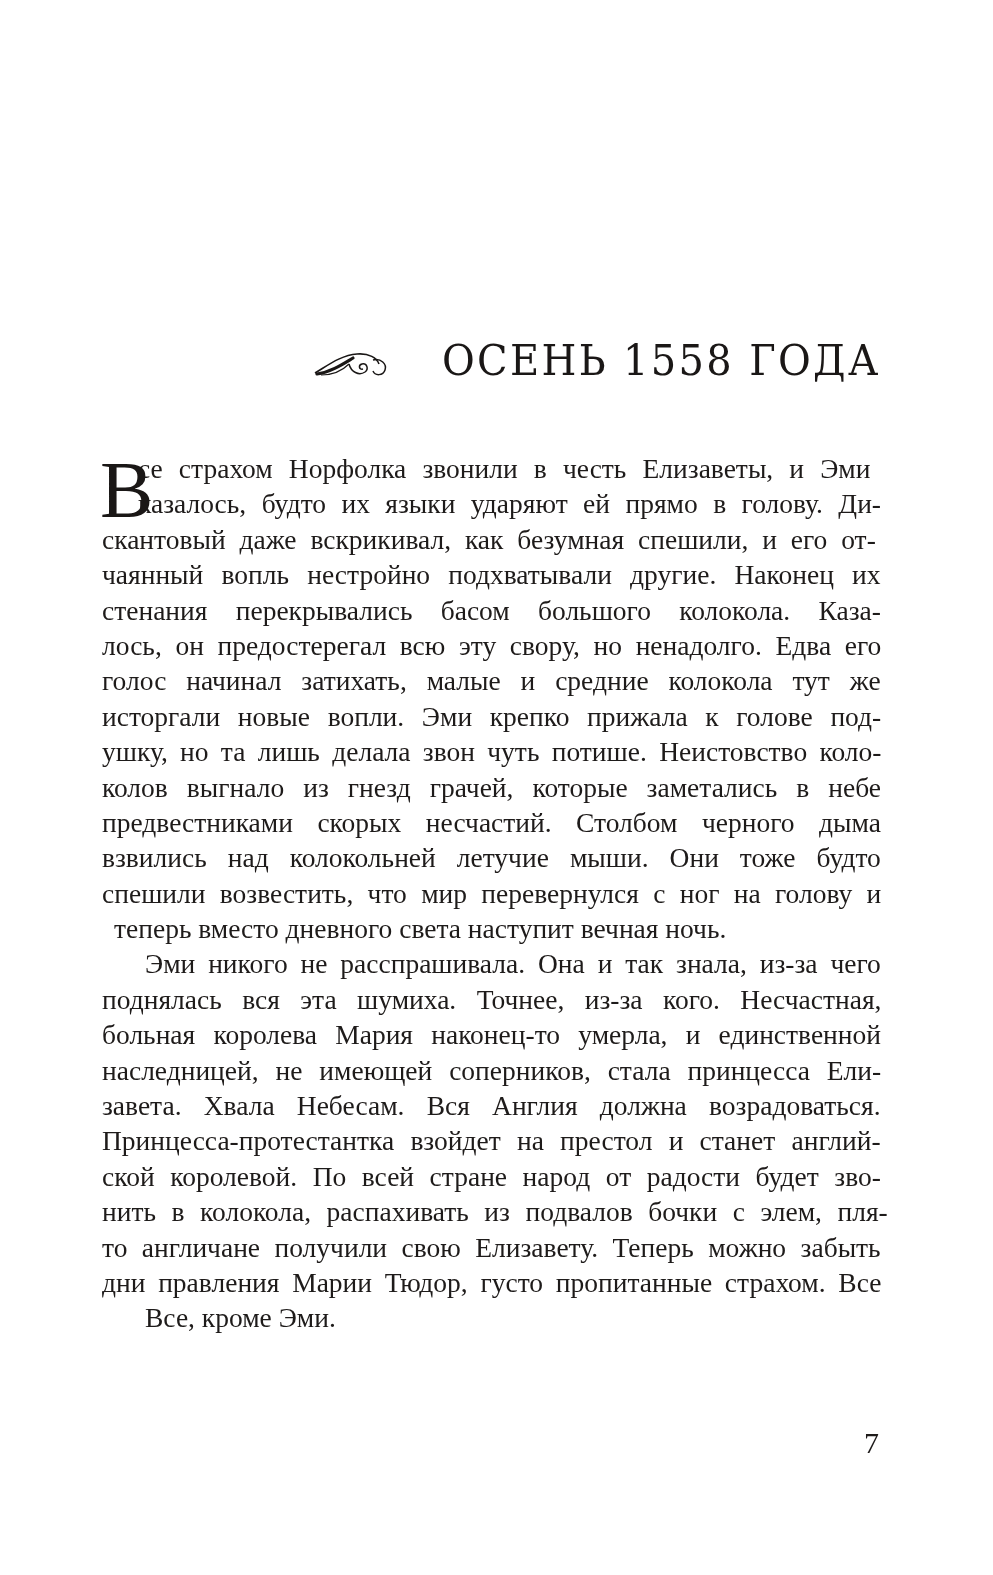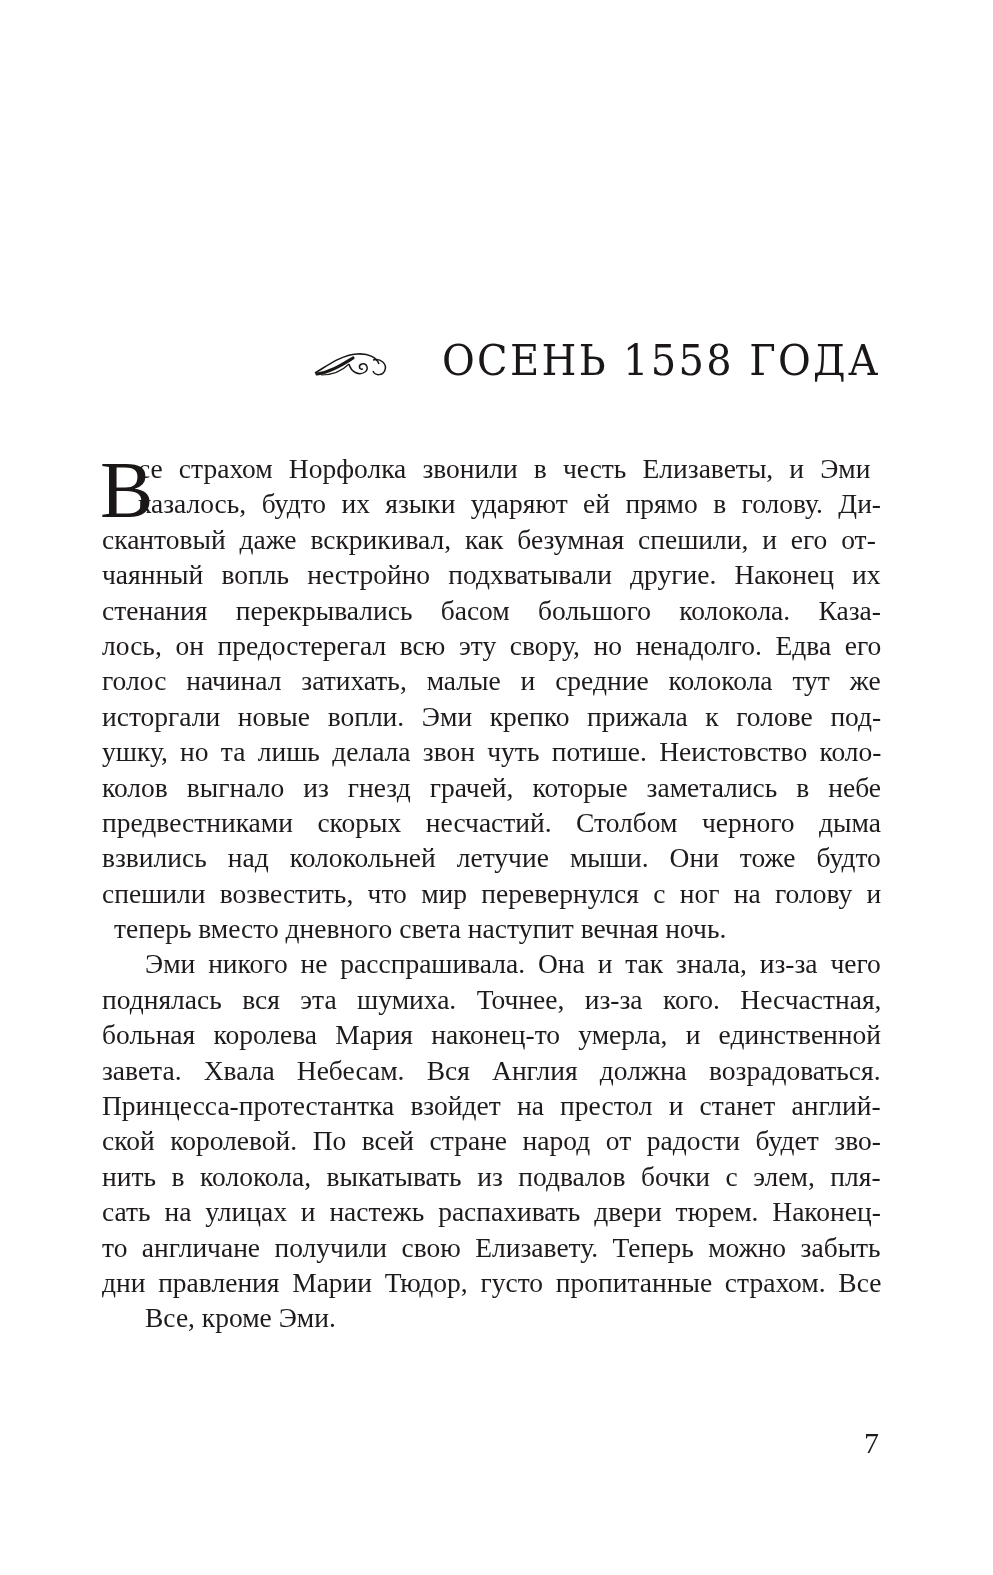--- a/index.html
+++ b/index.html
@@ -113,24 +113,24 @@
   <span class="line"><span style="display: inline-block; white-space: nowrap; word-spacing: 5.44444px;">ушку, но та лишь делала звон чуть потише. Неистовство коло-</span></span>
   <span class="line"><span style="display: inline-block; white-space: nowrap; word-spacing: 12.125px;">колов выгнало из гнезд грачей, которые заметались в небе</span></span>
   <span class="line"><span style="display: inline-block; white-space: nowrap; word-spacing: 17.6px;">предвестниками скорых несчастий. Столбом черного дыма</span></span>
   <span class="line"><span style="display: inline-block; white-space: nowrap; word-spacing: 14.1429px;">взвились над колокольней летучие мыши. Они тоже будто</span></span>
   <span class="line"><span style="display: inline-block; white-space: nowrap; word-spacing: 7.44444px;">спешили возвестить, что мир перевернулся с ног на голову и</span></span>
   <span class="line last"><span style="display: inline-block; white-space: nowrap; margin-left: 12px;">теперь вместо дневного света наступит вечная ночь.</span></span>
 
   <span class="line indent"><span style="display: inline-block; white-space: nowrap; word-spacing: 6px;">Эми никого не расспрашивала. Она и так знала, из-за чего</span></span>
   <span class="line"><span style="display: inline-block; white-space: nowrap; word-spacing: 13.5714px;">поднялась вся эта шумиха. Точнее, из-за кого. Несчастная,</span></span>
   <span class="line"><span style="display: inline-block; white-space: nowrap; word-spacing: 11.3333px;">больная королева Мария наконец-то умерла, и единственной</span></span>
+  <span class="line"><span style="display: inline-block; white-space: nowrap; word-spacing: 10px;">наследницей, не имеющей соперников, стала принцесса Ели-</span></span>
   <span class="line"><span style="display: inline-block; white-space: nowrap; word-spacing: 15.3333px;">завета. Хвала Небесам. Вся Англия должна возрадоваться.</span></span>
   <span class="line"><span style="display: inline-block; white-space: nowrap; word-spacing: 9.33333px;">Принцесса-протестантка взойдет на престол и станет англий-</span></span>
   <span class="line"><span style="display: inline-block; white-space: nowrap; word-spacing: 8.66667px;">ской королевой. По всей стране народ от радости будет зво-</span></span>
-  <span class="line"><span style="display: inline-block; white-space: nowrap; word-spacing: 8.66667px;">нить в колокола, выкатывать из подвалов бочки с элем, пля-</span></span>
-  <span class="line"><span style="display: inline-block; white-space: nowrap; word-spacing: 7px;">сать на улицах и настежь распахивать двери тюрем. Наконец-</span></span>
+  <span class="line"><span style="display: inline-block; white-space: nowrap; word-spacing: 8.66667px;">нить в колокола, распахивать из подвалов бочки с элем, пля-</span></span>
   <span class="line"><span style="display: inline-block; white-space: nowrap; word-spacing: 7.57143px;">то англичане получили свою Елизавету. Теперь можно забыть</span></span>
   <span class="line"><span style="display: inline-block; white-space: nowrap; word-spacing: 5.85714px;">дни правления Марии Тюдор, густо пропитанные страхом. Все</span></span>
 
   <span class="line indent last"><span style="display: inline-block; white-space: nowrap;">Все, кроме Эми.</span></span>
 </div>
 
 <div class="page-number">7</div>
 
 </body></html>

